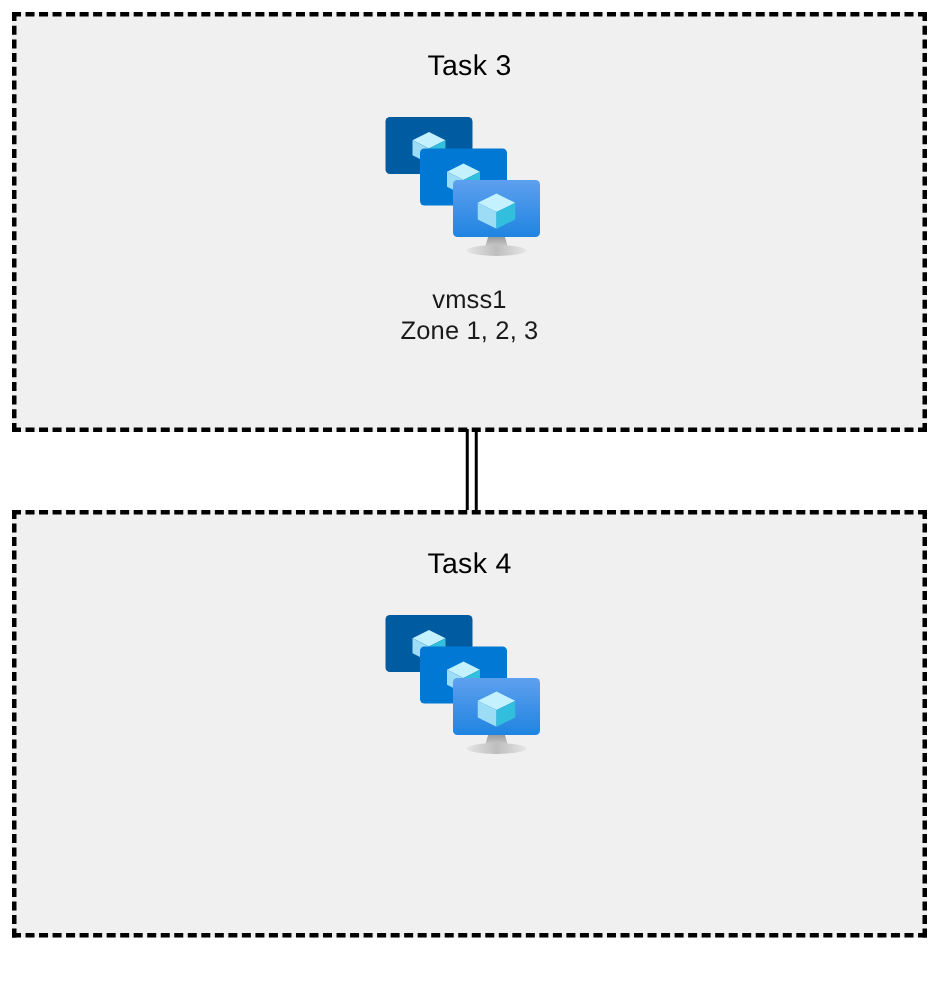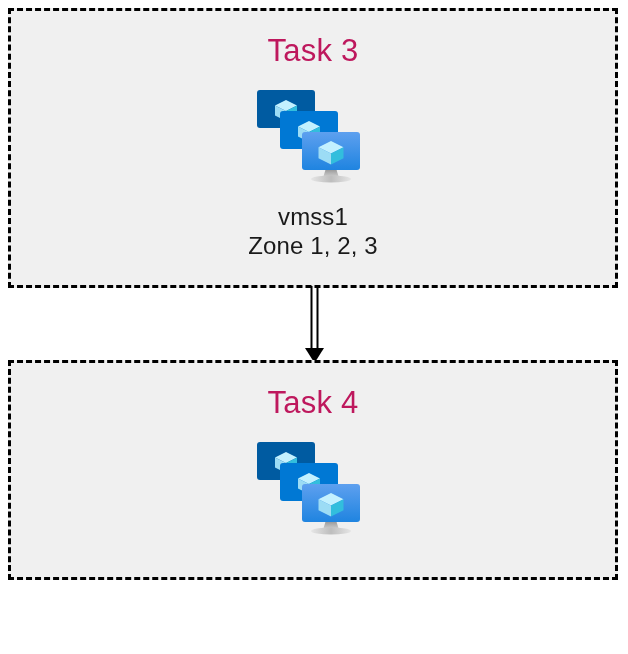--- a/index.html
+++ b/index.html
@@ -22,34 +22,34 @@
     left: 8px;
     width: 610px;
     background: #f0f0f0;
     box-sizing: border-box;
     border: 3px dashed #000000;
     display: flex;
     flex-direction: column;
     align-items: center;
   }
   #box-task3 { top: 8px;   height: 280px; }
-  #box-task4 { top: 360px; height: 220px; }
+  #box-task4 { top: 340px; height: 285px; }
 
   .task-title {
-    color: #be185d;
-    font-size: 31px;
+    color: #000000;
+    font-size: 19px;
     line-height: 1;
     letter-spacing: 0.2px;
     margin-top: 24px;
     white-space: nowrap;
   }
 
   .task-caption {
     color: #1a1a1a;
-    font-size: 24px;
+    font-size: 17px;
     line-height: 1.22;
     text-align: center;
     white-space: pre-line;
     letter-spacing: 0.1px;
   }
   #box-task3 .task-caption { margin-top: 12px; }
   #box-task4 .task-caption { margin-top: 33px; }
 
   
   .vmss-icon {

